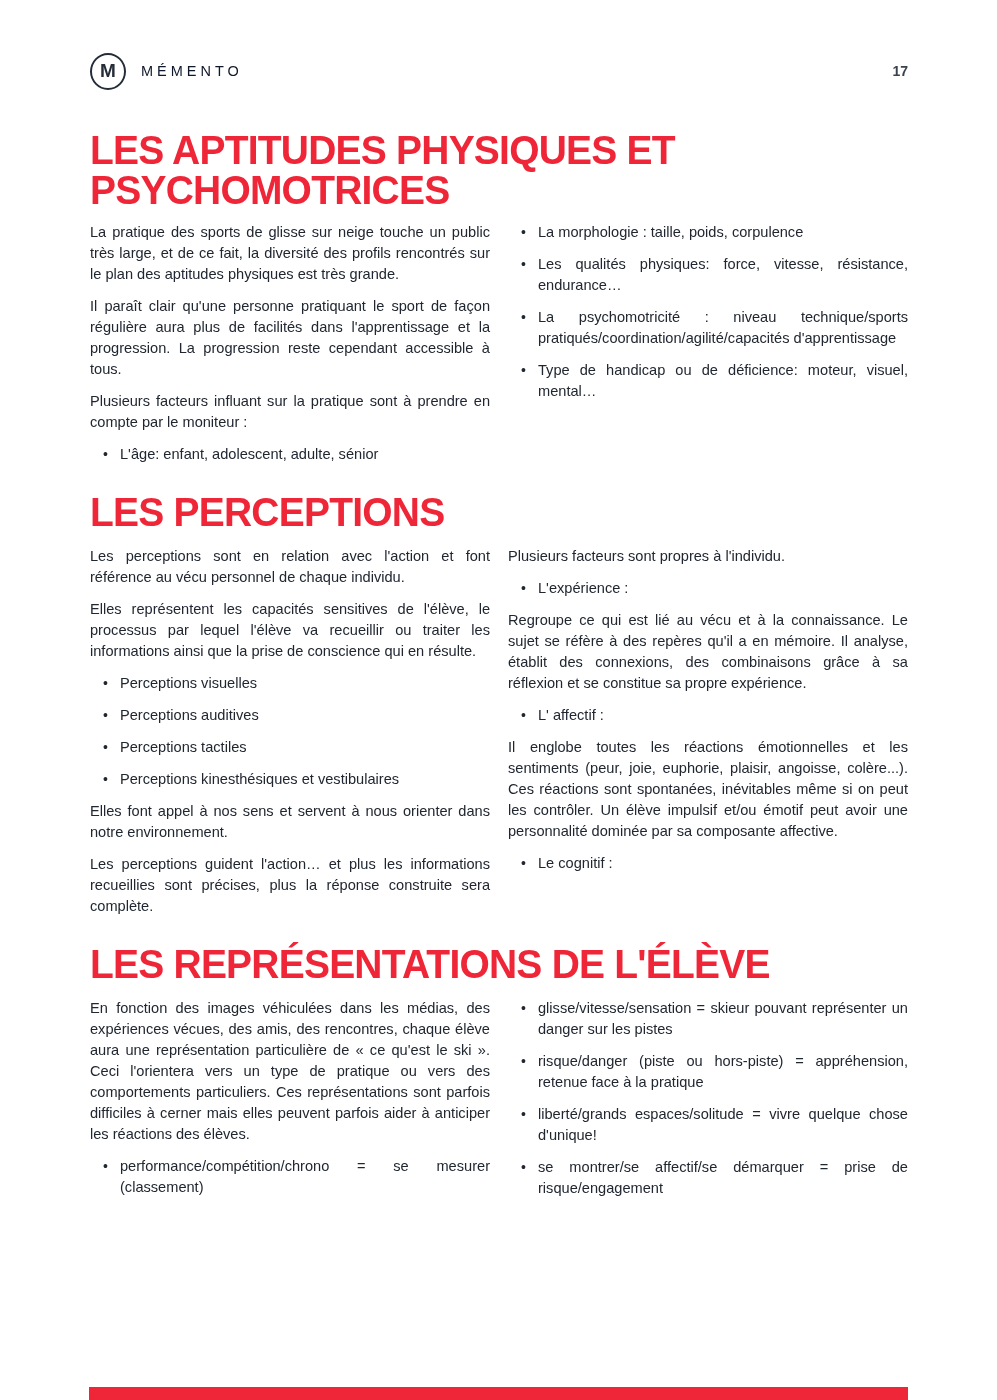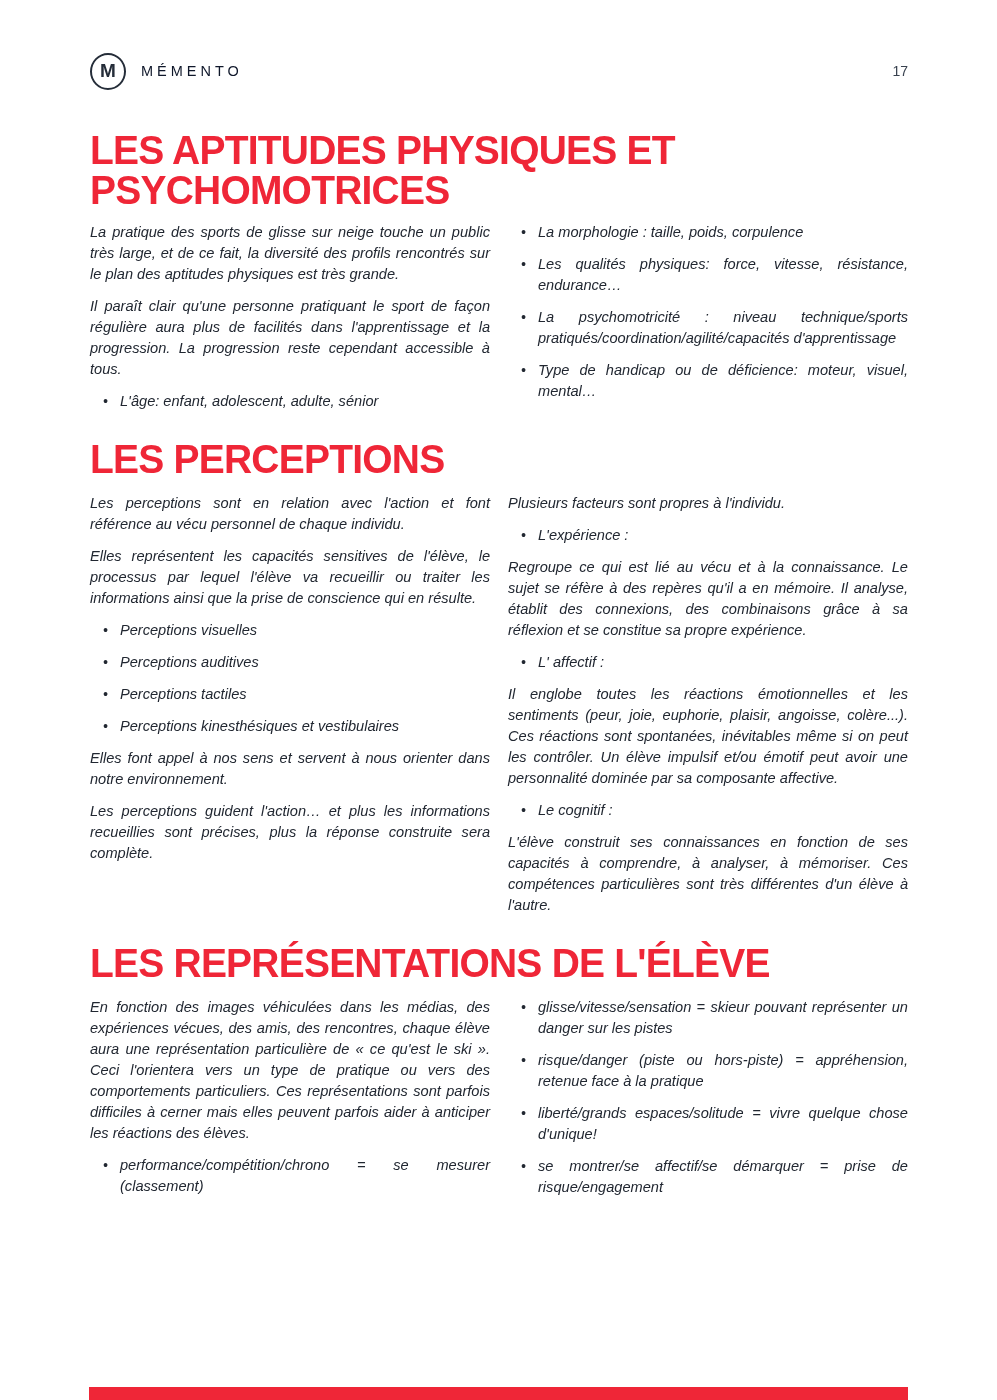--- a/index.html
+++ b/index.html
@@ -14,37 +14,37 @@
     overflow:hidden;
   }
   
   .header{display:flex;align-items:center;margin-top:52px;height:38px;}
   .logo{
     width:36px;height:37px;border:2.5px solid #252d39;border-radius:50%;
     display:flex;align-items:center;justify-content:center;
     font-weight:700;font-size:19px;color:#252d39;box-sizing:border-box;
   }
   .brand{margin-left:15px;font-size:14.5px;letter-spacing:4px;color:#0f172a;}
-  .pagenum{margin-left:auto;font-size:14px;font-weight:400;color:#39424f;}
+  .pagenum{margin-left:auto;font-size:14px;font-weight:700;color:#39424f;}
   
   .section-title{
     color:#EF2637;
     font-weight:700;
     font-size:41px;
     line-height:40px;
     letter-spacing:-0.8px;
     margin:16px 0 14px 0;
     transform:scaleX(0.95);
     transform-origin:left top;
     white-space:pre-line;
   }
   .section-title.first{margin-top:40px;margin-bottom:12px;}
   
   .columns{display:flex;gap:18px;align-items:flex-start;}
-  .col{flex:1;min-width:0;font-size:14.6px;line-height:21px;font-style:italic;}
+  .col{flex:1;min-width:0;font-size:14.6px;line-height:21px;}
   .blk{margin:0 0 11px 0;text-align:justify;}
   p.blk{margin-top:0;}
   .li{display:flex;text-align:left;}
   .dot{flex:0 0 30px;box-sizing:border-box;padding-left:13px;font-size:14px;line-height:21px;}
   .li-text{flex:1;text-align:justify;}
   
   .footer-bar{
     position:absolute;left:89px;bottom:0;width:819px;height:13px;
     background:#EF2637;
   }
@@ -60,20 +60,21 @@
     </div>
     <div class="brand">MÉMENTO</div>
     <div class="pagenum">17</div>
   </div>
 
   <div class="section-title first">LES APTITUDES PHYSIQUES ET PSYCHOMOTRICES</div>
   <div class="columns">
     <div class="col">
       <p class="blk">La pratique des sports de glisse sur neige touche un public très large, et de ce fait, la diversité des profils rencontrés sur le plan des aptitudes physiques est très grande.</p>
       <p class="blk">Il paraît clair qu'une personne pratiquant le sport de façon régulière aura plus de facilités dans l'apprentissage et la progression. La progression reste cependant accessible à tous.</p>
+      <p class="blk">Plusieurs facteurs influant sur la pratique sont à prendre en compte par le moniteur :</p>
       <div class="blk li">
         <span class="dot">•</span>
         <span class="li-text">L'âge: enfant, adolescent, adulte, sénior</span>
       </div>
     </div>
     <div class="col">
       <div class="blk li">
         <span class="dot">•</span>
         <span class="li-text">La morphologie : taille, poids, corpulence</span>
       </div>
@@ -125,21 +126,20 @@
       <p class="blk">Regroupe ce qui est lié au vécu et à la connaissance. Le sujet se réfère à des repères qu'il a en mémoire. Il analyse, établit des connexions, des combinaisons grâce à sa réflexion et se constitue sa propre expérience.</p>
       <div class="blk li">
         <span class="dot">•</span>
         <span class="li-text">L' affectif :</span>
       </div>
       <p class="blk">Il englobe toutes les réactions émotionnelles et les sentiments (peur, joie, euphorie, plaisir, angoisse, colère...). Ces réactions sont spontanées, inévitables même si on peut les contrôler. Un élève impulsif et/ou émotif peut avoir une personnalité dominée par sa composante affective.</p>
       <div class="blk li">
         <span class="dot">•</span>
         <span class="li-text">Le cognitif :</span>
       </div>
-      <p class="blk">L'élève construit ses connaissances en fonction de ses capacités à comprendre, à analyser, à mémoriser. Ces compétences particulières sont très différentes d'un élève à l'autre.</p>
     </div>
   </div>
 
   <div class="section-title">LES REPRÉSENTATIONS DE L'ÉLÈVE</div>
   <div class="columns">
     <div class="col">
       <p class="blk">En fonction des images véhiculées dans les médias, des expériences vécues, des amis, des rencontres, chaque élève aura une représentation particulière de « ce qu'est le ski ». Ceci l'orientera vers un type de pratique ou vers des comportements particuliers. Ces représentations sont parfois difficiles à cerner mais elles peuvent parfois aider à anticiper les réactions des élèves.</p>
       <div class="blk li">
         <span class="dot">•</span>
         <span class="li-text">performance/compétition/chrono = se mesurer (classement)</span>

